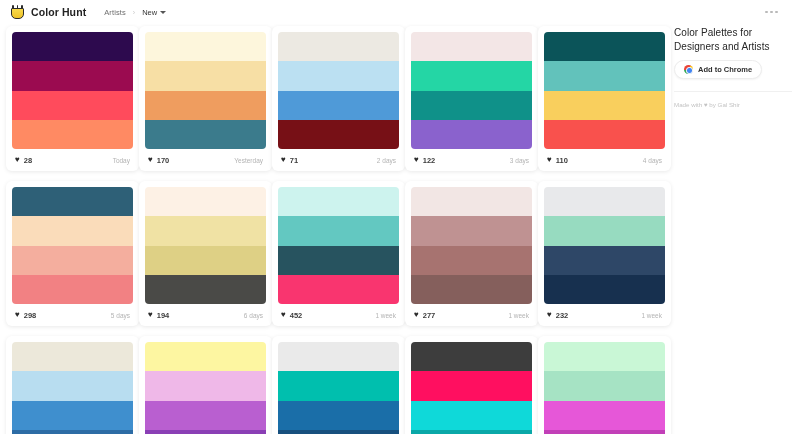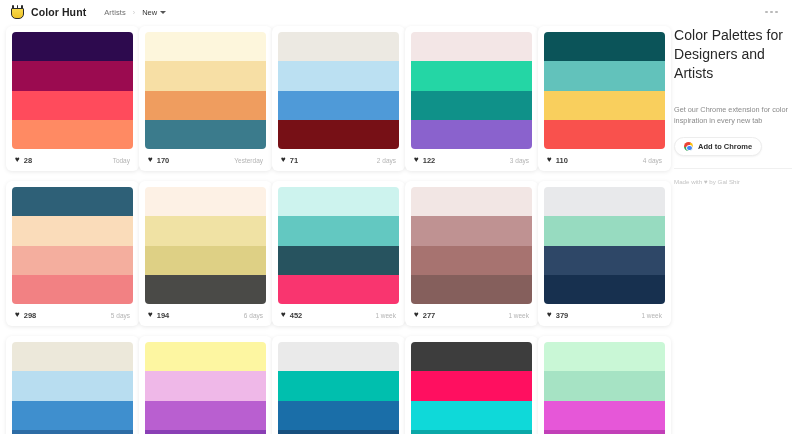--- a/index.html
+++ b/index.html
@@ -192,24 +192,24 @@
     top: 0; left: 0;
   }
   .search-icon .stem {
     position: absolute;
     width: 1px; height: 3px;
     background: #a8a8a8;
     transform: rotate(-45deg);
     left: 6.4px; top: 5px;
   }
   .side-title {
-    font-size: 14px;
+    font-size: 10px;
     color: #272727;
     line-height: 1.35;
-    margin-bottom: 21px;
+    margin-bottom: 7px;
     letter-spacing: 0.05px;
   }
   .side-desc {
     font-size: 7.3px;
     color: #8a8a8a;
     line-height: 1.55;
     margin-bottom: 13px;
   }
   .side-ext {
     font-size: 7.3px;
@@ -428,21 +428,21 @@
       <div class="card">
         <div class="swatches">
           <div class="sw" style="background: rgb(232, 233, 235); flex: 1 1 0px;"></div>
           <div class="sw" style="background: rgb(151, 219, 192); flex: 1 1 0px;"></div>
           <div class="sw" style="background: rgb(46, 71, 103); flex: 1 1 0px;"></div>
           <div class="sw" style="background: rgb(23, 48, 79); flex: 1 1 0px;"></div>
         </div>
         <div class="card-meta">
           <div class="likes">
             <span class="heart">♥</span>
-            <span class="like-count">379</span>
+            <span class="like-count">232</span>
           </div>
           <span class="card-date">1 week</span>
         </div>
       </div>
       <div class="card">
         <div class="swatches">
           <div class="sw" style="background: rgb(236, 232, 218); flex: 1 1 0px;"></div>
           <div class="sw" style="background: rgb(184, 221, 240); flex: 1 1 0px;"></div>
           <div class="sw" style="background: rgb(63, 143, 206); flex: 1 1 0px;"></div>
           <div class="sw" style="background: rgb(45, 108, 165); flex: 1 1 0px;"></div>
@@ -478,21 +478,20 @@
           <div class="sw" style="background: rgb(166, 227, 196); flex: 1 1 0px;"></div>
           <div class="sw" style="background: rgb(230, 87, 216); flex: 1 1 0px;"></div>
           <div class="sw" style="background: rgb(194, 63, 184); flex: 1 1 0px;"></div>
         </div>
       </div>
     </div>
 
   <div class="sidebar">
 
     <div class="side-title">Color Palettes for Designers and Artists</div>
-    <div class="side-ext">Get our Chrome extension for color inspiration in every new tab</div>
 
     <div class="chrome-btn">
       <span class="chrome-logo"></span>
       <span class="chrome-label">Add to Chrome</span>
     </div>
 
     <div class="made-with">Made with ♥ by Gal Shir</div>
   </div>
 
 </div>

